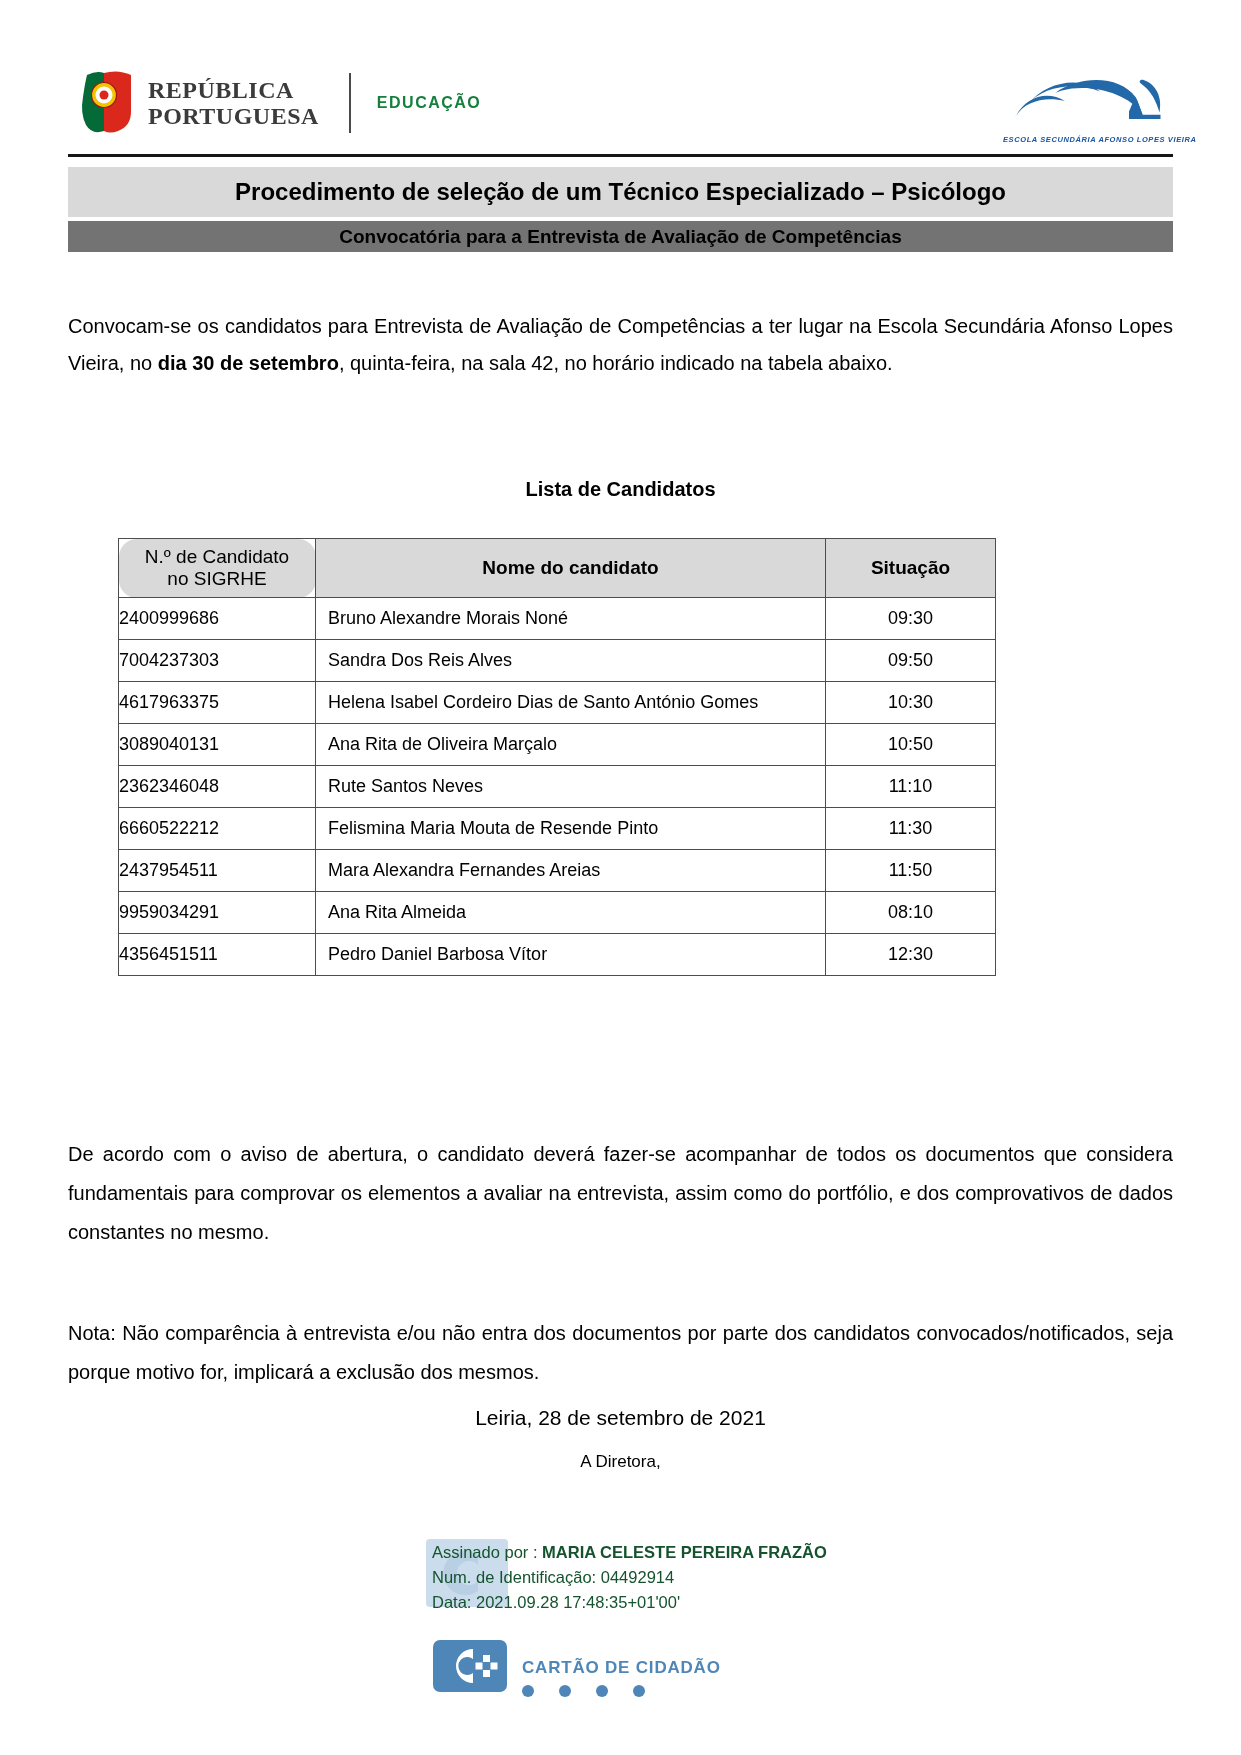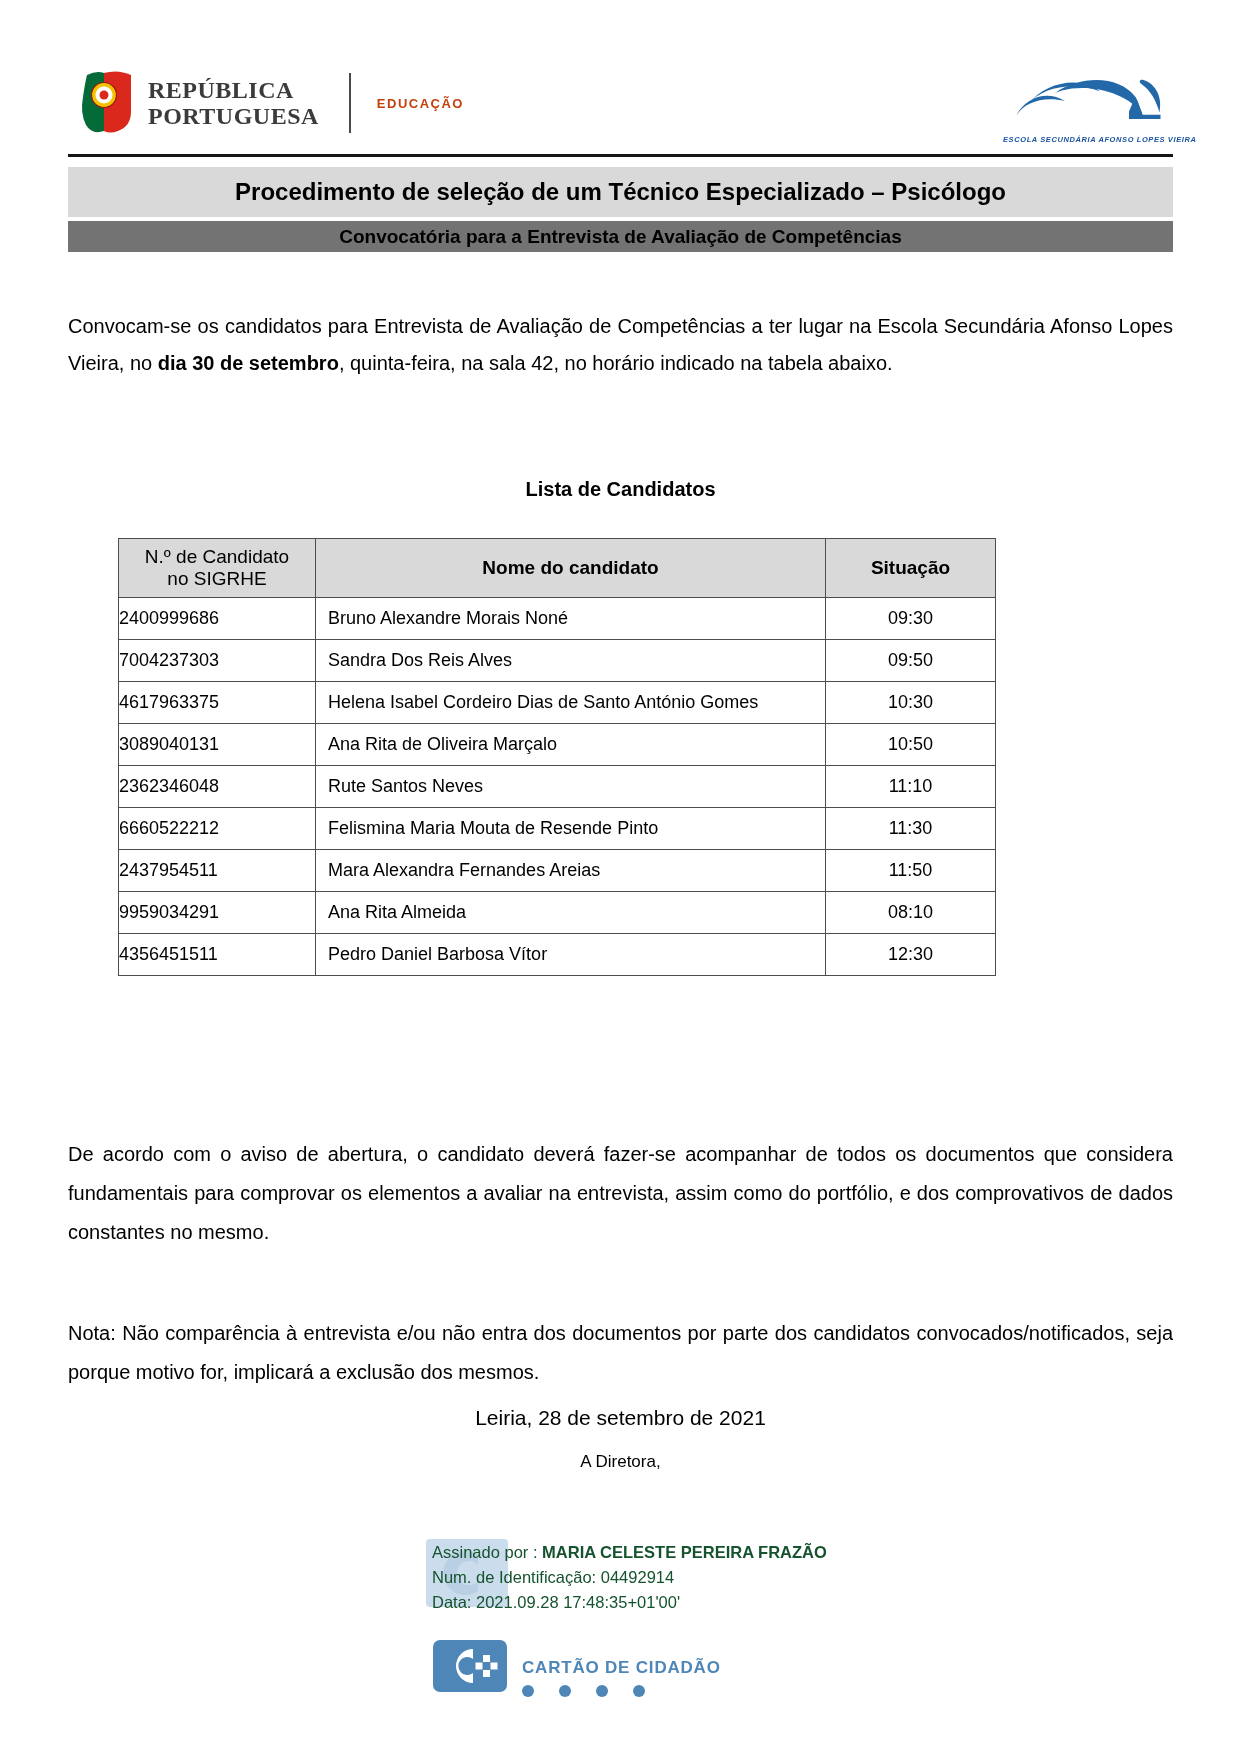--- a/index.html
+++ b/index.html
@@ -12,21 +12,21 @@
     font-family:"Liberation Sans", sans-serif;
     color:#000;
     overflow:hidden;
   }
   
   .header { position:absolute; top:70px; left:78px; display:flex; align-items:center; }
   .gov-emblem { width:60px; height:66px; margin-right:10px; }
   .gov-text { font-family:"Liberation Serif", serif; font-weight:600; font-size:24px;
               line-height:26px; letter-spacing:0.5px; color:#3b3b3b; }
   .gov-divider { width:2px; height:60px; background:#4a4a4a; margin:0 26px 0 30px; }
-  .gov-ministry { font-size:13px; font-weight:bold; letter-spacing:1.5px; color:#c2410c; }
+  .gov-ministry { font-size:16px; font-weight:bold; letter-spacing:1.5px; color:#15803d; }
 
   .school-logo { position:absolute; top:68px; right:66px; width:172px; text-align:right; }
   .school-logo svg { width:168px; height:64px; display:block; }
   .school-caption { font-size:7.5px; font-weight:bold; font-style:italic;
                     color:#1a55a0; letter-spacing:0.6px; margin-top:3px; white-space:nowrap; }
 
   .top-rule { position:absolute; top:154px; left:68px; width:1105px; height:3px; background:#161616; }
 
   
   .title-box { position:absolute; top:167px; left:68px; width:1105px; height:50px;
@@ -44,21 +44,21 @@
   .para-note { top:1270px; line-height:39px; }
 
   .list-heading { position:absolute; top:478px; left:68px; width:1105px;
                   text-align:center; font-size:20px; font-weight:bold; }
 
   
   table.cands { position:absolute; top:538px; left:118px; width:877px;
                 border-collapse:collapse; table-layout:fixed; }
   table.cands th, table.cands td { border:1.5px solid #4d4d4d; vertical-align:middle; }
   table.cands th { background:#d9d9d9; height:59px; font-size:19px; }
-  th.col-sigrhe { width:197px; font-weight:normal; text-align:center; padding:0 14px; }
+  th.col-sigrhe { width:197px; font-weight:normal; text-align:center; padding:0 14px;border-radius:18px; }
   th.col-name   { width:510px; font-weight:bold; text-align:center; padding:0 12px; }
   th.col-time   { width:170px; font-weight:bold; text-align:center; }
   table.cands td { height:42px; font-size:18px; }
   td.col-sigrhe { text-align:left; }
   td.col-name   { text-align:left; padding:0 12px; }
   td.col-time   { text-align:center; font-size:19px; }
 
   
   .place-date { position:absolute; top:1406px; left:68px; width:1105px;
                 text-align:center; font-size:21px; }

